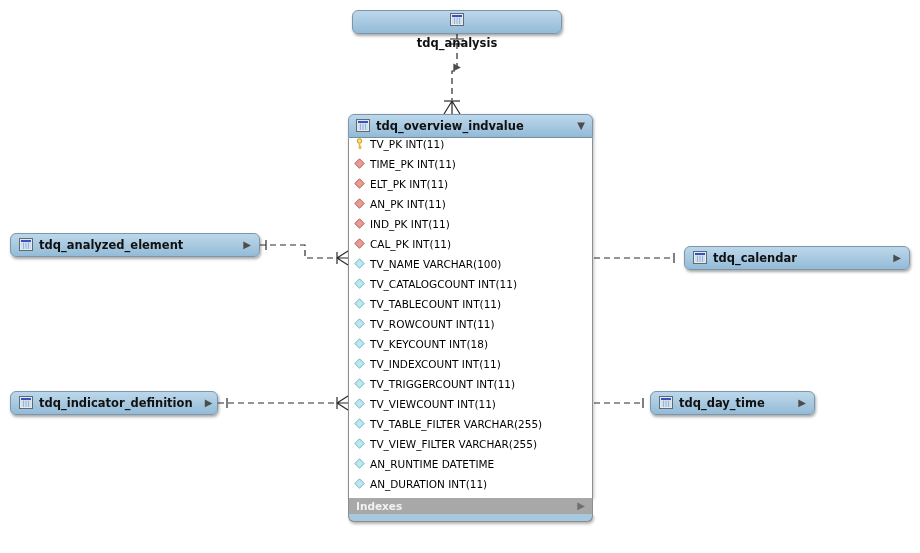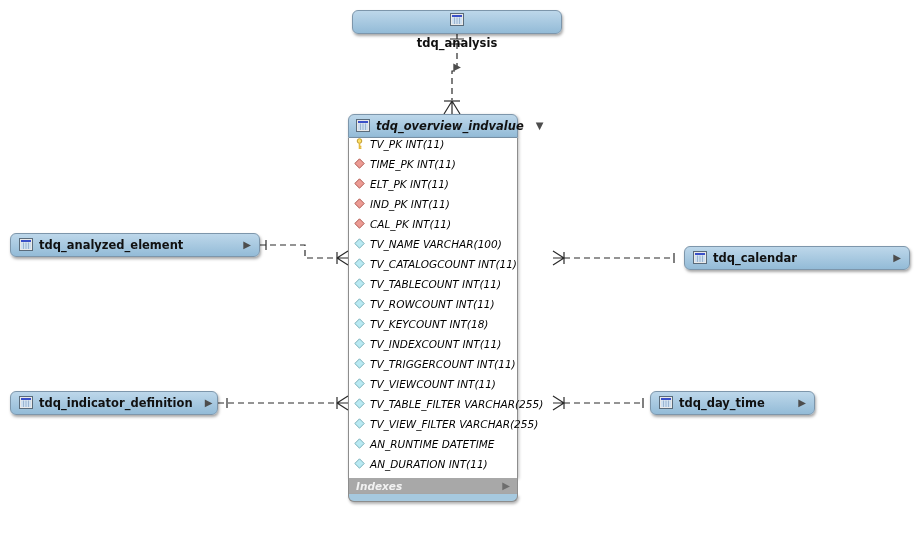--- a/index.html
+++ b/index.html
@@ -18,21 +18,21 @@
     background:linear-gradient(#bdd7ea,#93bbd7);
     border:1px solid #7d96ab;border-radius:6px;
     box-shadow:1px 2px 3px rgba(0,0,0,0.35);
   }
   .pill .tname{font-size:11.5px;font-weight:bold;color:#111;white-space:nowrap;}
   .spacer{flex:1;}
   .arrow-r{color:#4d4d4d;font-size:10px;line-height:1;}
   .arrow-d{color:#4d4d4d;font-size:10px;line-height:1;}
 
   
-  .etable{position:absolute;z-index:2;left:348px;top:114px;width:170px;font-style:italic;}
+  .etable{position:absolute;z-index:2;left:348px;top:114px;width:245px;}
   .etable .hdr{
     height:24px;box-sizing:border-box;display:flex;align-items:center;gap:6px;padding:0 7px;
     background:linear-gradient(#bdd7ea,#93bbd7);
     border:1px solid #7d96ab;border-radius:6px 6px 0 0;
     box-shadow:1px 1px 3px rgba(0,0,0,0.3);
   }
   .etable .hdr .tname{font-size:11.5px;font-weight:bold;color:#111;}
   .etable .body{
     background:#fff;border-left:1px solid #8d8d8d;border-right:1px solid #8d8d8d;
     box-shadow:1px 1px 3px rgba(0,0,0,0.25);
@@ -190,20 +190,28 @@
             </svg>
           </span>
           <span>ELT_PK INT(11)</span>
         </div>
         <div class="col-row">
           <span class="cicon">
             <svg width="11" height="11" viewBox="0 0 11 11">
               <polygon points="5.5,0.8 10.2,5.5 5.5,10.2 0.8,5.5" fill="#ec9b94" stroke="#b05a52" stroke-width="1"></polygon>
             </svg>
           </span>
+          <span>AN_PK INT(11)</span>
+        </div>
+        <div class="col-row">
+          <span class="cicon">
+            <svg width="11" height="11" viewBox="0 0 11 11">
+              <polygon points="5.5,0.8 10.2,5.5 5.5,10.2 0.8,5.5" fill="#ec9b94" stroke="#b05a52" stroke-width="1"></polygon>
+            </svg>
+          </span>
           <span>IND_PK INT(11)</span>
         </div>
         <div class="col-row">
           <span class="cicon">
             <svg width="11" height="11" viewBox="0 0 11 11">
               <polygon points="5.5,0.8 10.2,5.5 5.5,10.2 0.8,5.5" fill="#ec9b94" stroke="#b05a52" stroke-width="1"></polygon>
             </svg>
           </span>
           <span>CAL_PK INT(11)</span>
         </div>

